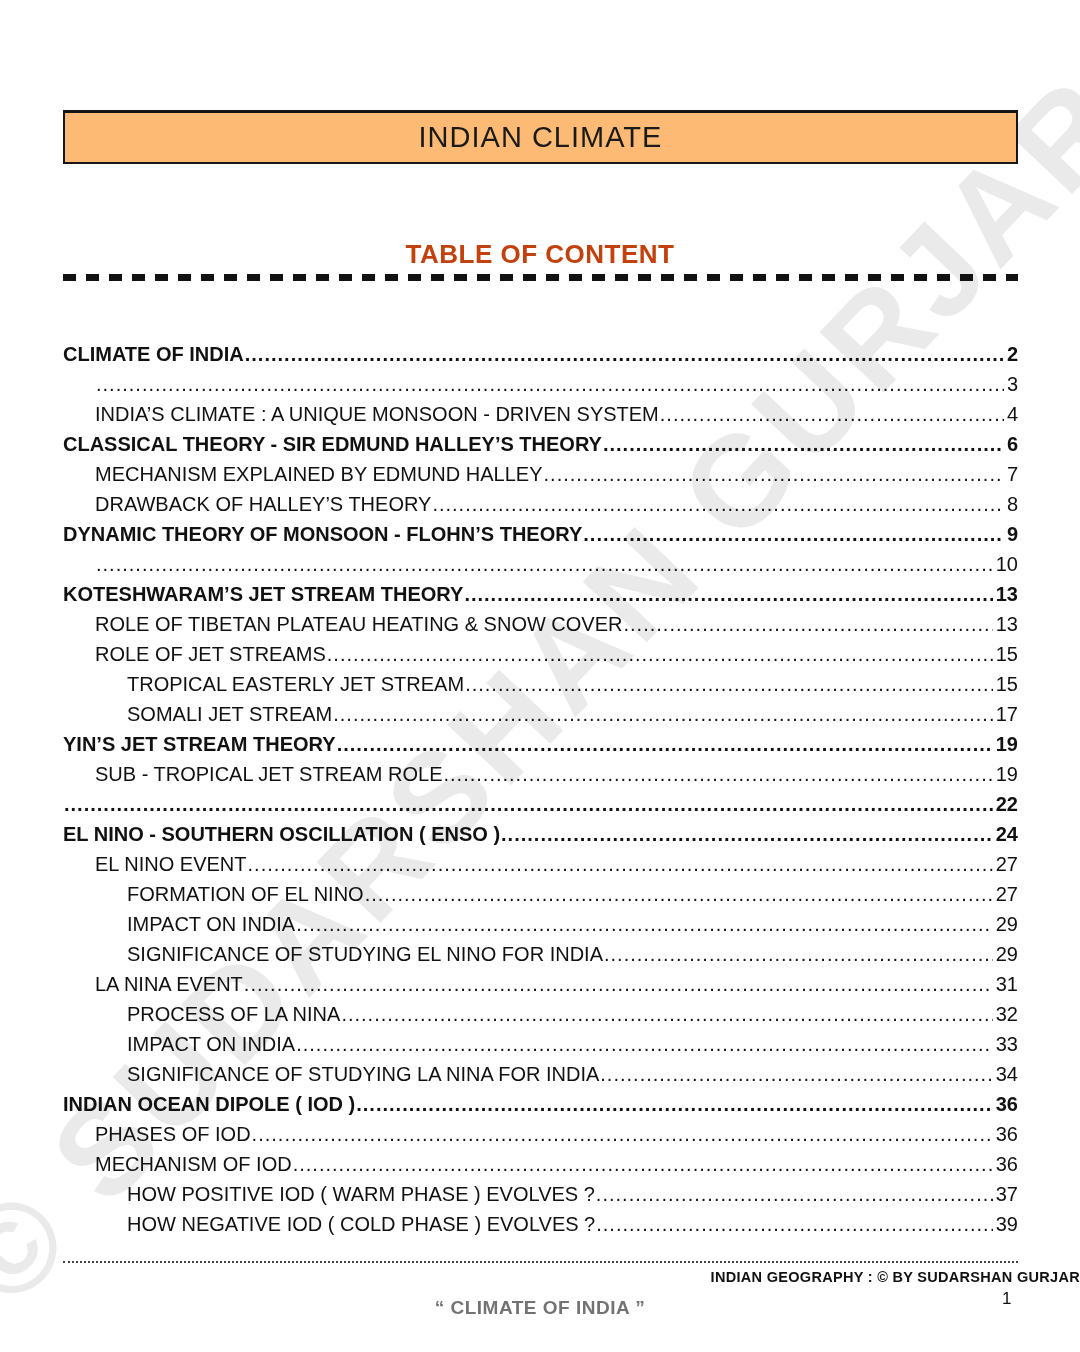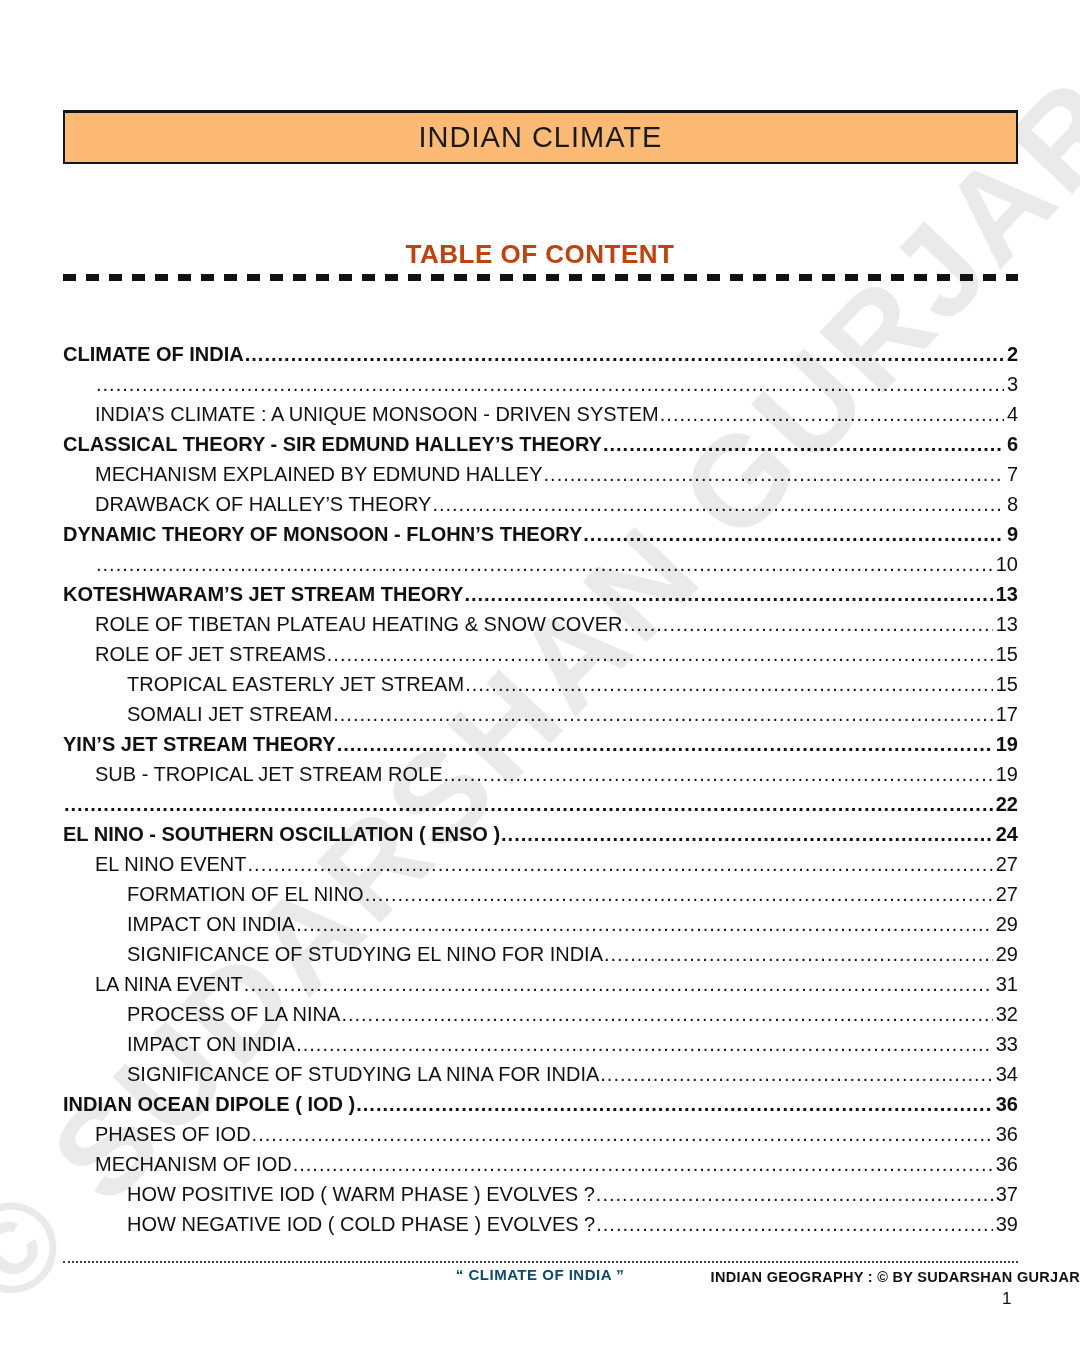--- a/index.html
+++ b/index.html
@@ -120,27 +120,27 @@
     left: 0;
     width: 100%;
     text-align: right;
     font-size: 14.5px;
     font-weight: bold;
     color: #111111;
     letter-spacing: 0.3px;
   }
   .footer-subtitle {
     position: absolute;
-    top: 1266px;
+    top: 1297px;
     left: 0;
     width: 100%;
     text-align: center;
-    font-size: 15px;
+    font-size: 19px;
     font-weight: bold;
-    color: #0c4a6e;
+    color: #737373;
     letter-spacing: 0.5px;
   }
   .footer-page-number {
     position: absolute;
     top: 1289px;
     left: 1002px;
     font-size: 17px;
     color: #111111;
   }
 </style>

